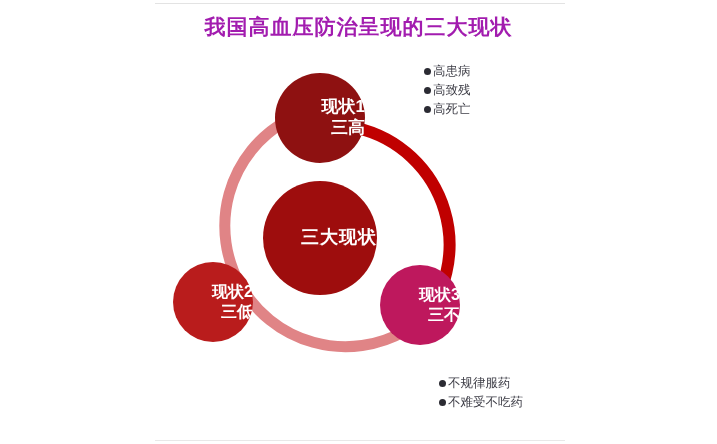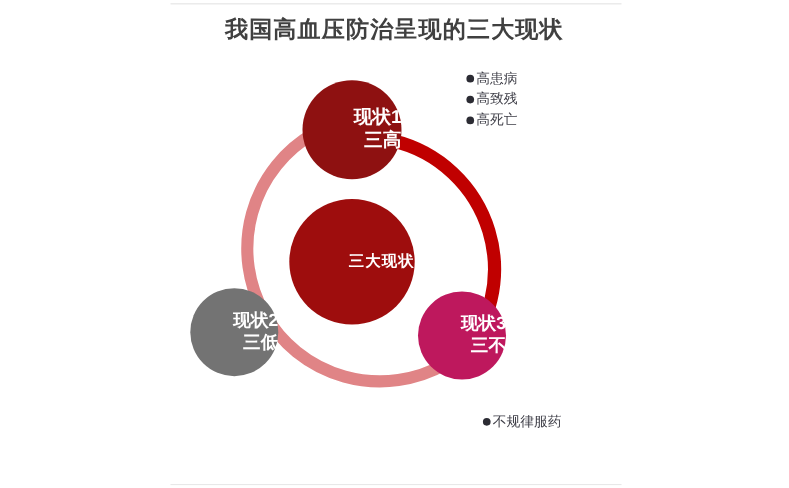--- a/index.html
+++ b/index.html
@@ -36,21 +36,21 @@
     background: #e8e8e8;
   }
   .page-title {
     position: absolute;
     left: 0;
     top: 13px;
     width: 717px;
     text-align: center;
     font-size: 21px;
     font-weight: 700;
-    color: #404040;
+    color: #a21caf;
     letter-spacing: 1px;
     white-space: nowrap;
   }
   .diagram {
     position: absolute;
     left: 0;
     top: 0;
     width: 717px;
     height: 444px;
   }
@@ -66,21 +66,21 @@
     text-align: center;
     line-height: 1.22;
     box-sizing: border-box;
   }
   .node span { display: block; white-space: nowrap; }
   .node-center {
     left: 263px;
     top: 181px;
     width: 114px;
     height: 114px;
-    font-size: 14px;
+    font-size: 18px;
     letter-spacing: 1px;
   }
   .node-1 {
     left: 275px;
     top: 73px;
     width: 90px;
     height: 90px;
     font-size: 17px;
   }
   .node-2 {
@@ -143,21 +143,21 @@
 
     <div class="node node-center" style="background:#9e0d0d;">
       <span>三大现状</span>
     </div>
 
     <div class="node node-1" style="background:#8e1111;">
       <span>现状1</span>
       <span>三高</span>
     </div>
 
-    <div class="node node-2" style="background:#737373;">
+    <div class="node node-2" style="background:#b91c1c;">
       <span>现状2</span>
       <span>三低</span>
     </div>
 
     <div class="node node-3" style="background:#be185d;">
       <span>现状3</span>
       <span>三不</span>
     </div>
 
     <div class="bullet-list list-top-right">
@@ -174,16 +174,20 @@
         <span>高死亡</span>
       </div>
     </div>
 
 
     <div class="bullet-list list-bottom-right">
       <div class="bullet-row">
         <span class="bullet-dot"></span>
         <span>不规律服药</span>
       </div>
+      <div class="bullet-row">
+        <span class="bullet-dot"></span>
+        <span>不难受不吃药</span>
+      </div>
     </div>
 
   </div>
 </div>
 
 </body></html>

